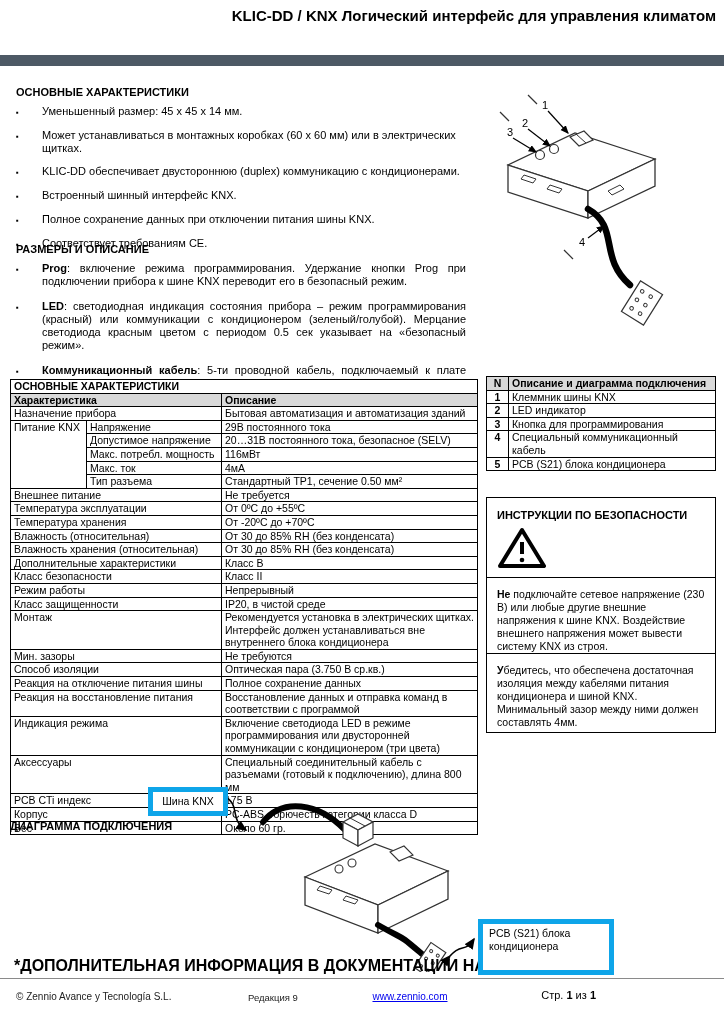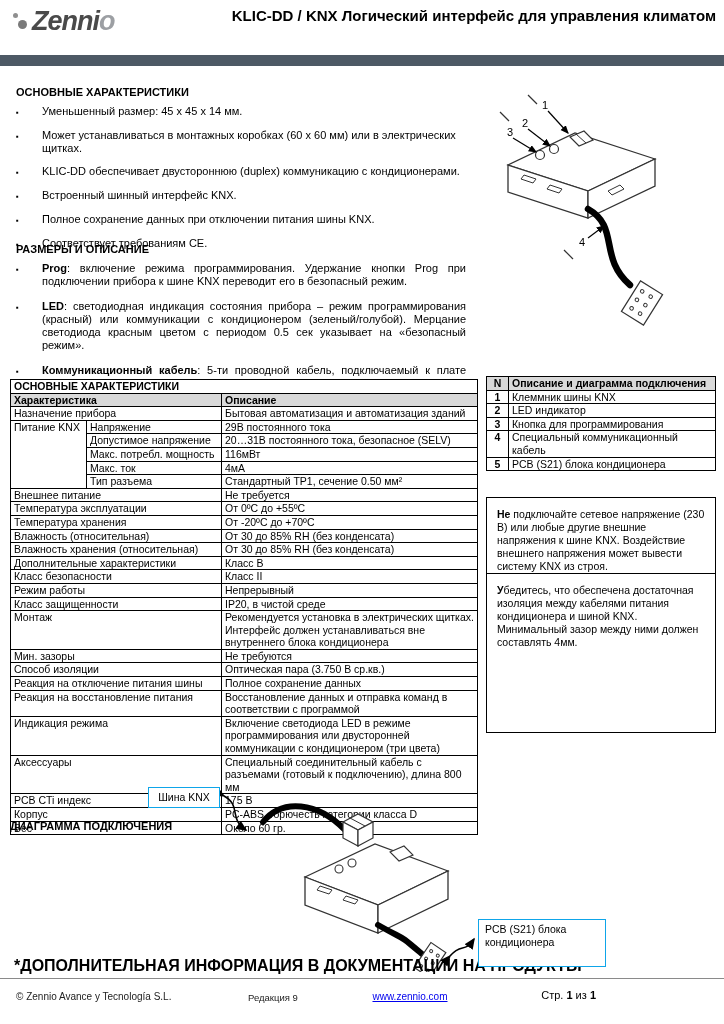--- a/index.html
+++ b/index.html
@@ -37,44 +37,39 @@
   .legend{width:230px;table-layout:fixed;}
   
   .safety{left:486px;top:497px;width:230px;height:236px;border:1px solid #000;box-sizing:border-box;
           display:flex;flex-direction:column;}
   .safety-s1{height:80px;border-bottom:1px solid #000;padding:11px 10px 0;box-sizing:border-box;}
   .safety-s1 .sec-title{margin-bottom:6px;}
   .safety-s2{height:76px;border-bottom:1px solid #000;padding:10px 10px 0;box-sizing:border-box;
              font-size:10.5px;line-height:13px;}
   .safety-s3{flex:1;padding:10px 10px 0;font-size:10.5px;line-height:13px;}
   
-  .dlabel{position:absolute;border:1px solid #0ea5e9;background:#fff;font-size:10.5px;z-index:3;}
+  .dlabel{position:absolute;border:5px solid #0ea5e9;background:#fff;font-size:10.5px;z-index:3;}
   .knx-box{left:148px;top:787px;width:70px;height:19px;line-height:19px;text-align:center;}
   .pcb-box{left:478px;top:919px;width:114px;height:40px;padding:3px 6px;line-height:13px;box-sizing:content-box;}
   
   .footnote{left:14px;top:957px;font-size:16px;font-weight:bold;}
   .sepline{top:978px;left:0;width:724px;border-top:1px solid #8a8a8a;height:0;}
   .footer{top:991px;left:0;width:612px;height:16px;font-size:10px;color:#222;}
   .f-copy{position:absolute;left:16px;top:0;}
   .f-ed{position:absolute;left:248px;top:1px;font-size:9.5px;}
   .f-link{position:absolute;left:355px;top:0;width:110px;text-align:center;color:#0000ee;text-decoration:underline;cursor:pointer;}
   .f-page{position:absolute;right:16px;top:-2px;font-size:11px;color:#000;}
   .f-page b{font-weight:bold;}
   svg text{font-family:"Liberation Sans",sans-serif;}
 </style>
 </head>
 <body>
 
 <div class="page">
 
-  <div class="logo">
-    <span class="dot-sm"></span>
-    <span class="dot-lg"></span>
-    <span class="logo-text"><span class="lt-dark">Zenni</span><span class="lt-light">o</span></span>
-  </div>
   <div class="abs hdr-doc-title">KLIC-DD / KNX Логический интерфейс для управления климатом</div>
   <div class="abs bar"></div>
 
   <div class="abs sec-title" style="left:16px;top:86px;">ОСНОВНЫЕ ХАРАКТЕРИСТИКИ</div>
   <div class="abs blist" id="features-list" style="left:16px;top:105px;width:456px;">
       <div class="bullet-item">
         <span class="bmark">▪</span>
         <span class="btext">Уменьшенный размер: 45 x 45 x 14 мм.</span>
       </div>
       <div class="bullet-item">
@@ -307,20 +302,28 @@
           <td>Специальный коммуникационный кабель</td>
         </tr>
         <tr>
           <td style="text-align: center; font-weight: bold;">5</td>
           <td>PCB (S21) блока кондиционера</td>
         </tr>
       </tbody>
   </table>
 
   <div class="abs safety">
+    <div class="safety-s1">
+      <div class="sec-title">ИНСТРУКЦИИ ПО БЕЗОПАСНОСТИ</div>
+      <svg width="50" height="42" viewBox="0 0 50 42">
+        <polygon points="25,3 47,39 3,39" fill="none" stroke="#000" stroke-width="4" stroke-linejoin="round"></polygon>
+        <line x1="25" y1="15" x2="25" y2="27" stroke="#000" stroke-width="4"></line>
+        <circle cx="25" cy="33" r="2.3" fill="#000"></circle>
+      </svg>
+    </div>
     <div class="safety-s2"><span class="lead">Не</span><span> подключайте сетевое напряжение  (230 В) или любые другие внешние напряжения к шине KNX. Воздействие внешнего напряжения может вывести систему KNX из строя.</span></div>
     <div class="safety-s3"><span class="lead">У</span><span>бедитесь, что обеспечена достаточная изоляция между кабелями питания кондиционера  и шиной KNX. Минимальный зазор между ними должен составлять 4мм.</span></div>
   </div>
 
   <div class="abs sec-title" style="left:10px;top:820px;">ДИАГРАММА ПОДКЛЮЧЕНИЯ</div>
 
   <svg class="abs" style="left:10px;top:782px;" width="704" height="190" viewBox="0 0 704 190">
 
     <path d="M214,14 C232,24 218,36 236,48" stroke="#000" stroke-width="1.6" fill="none" marker-start="url(#ah)" marker-end="url(#ah)"></path>
 

